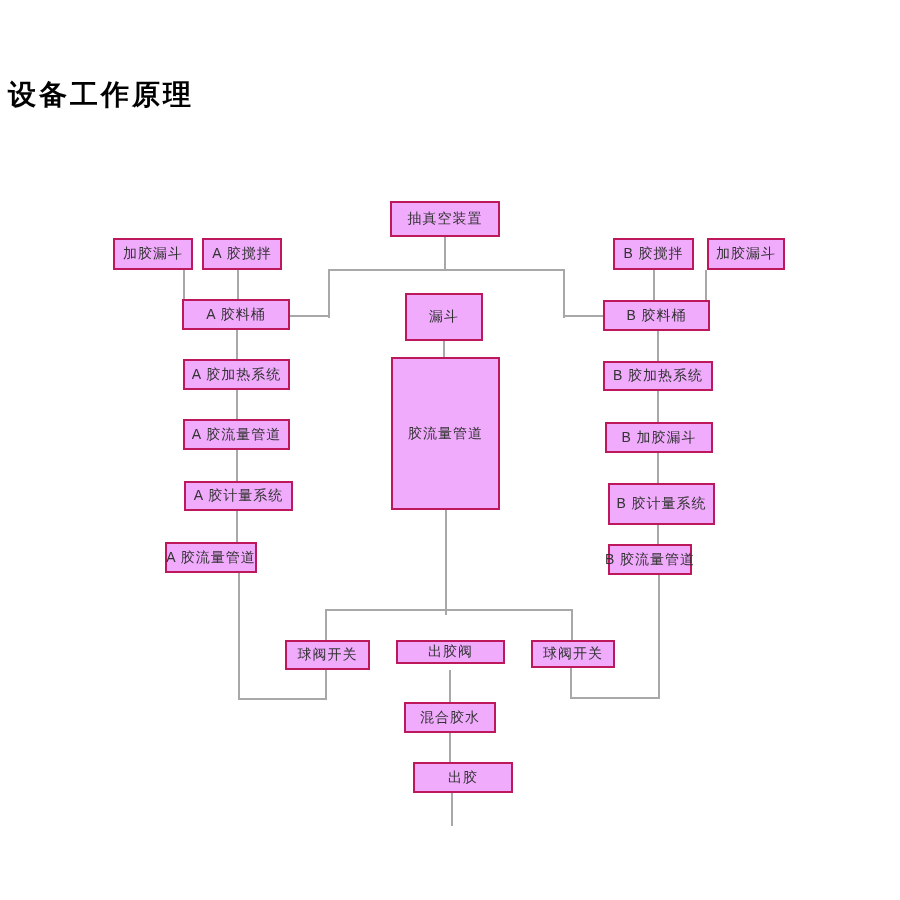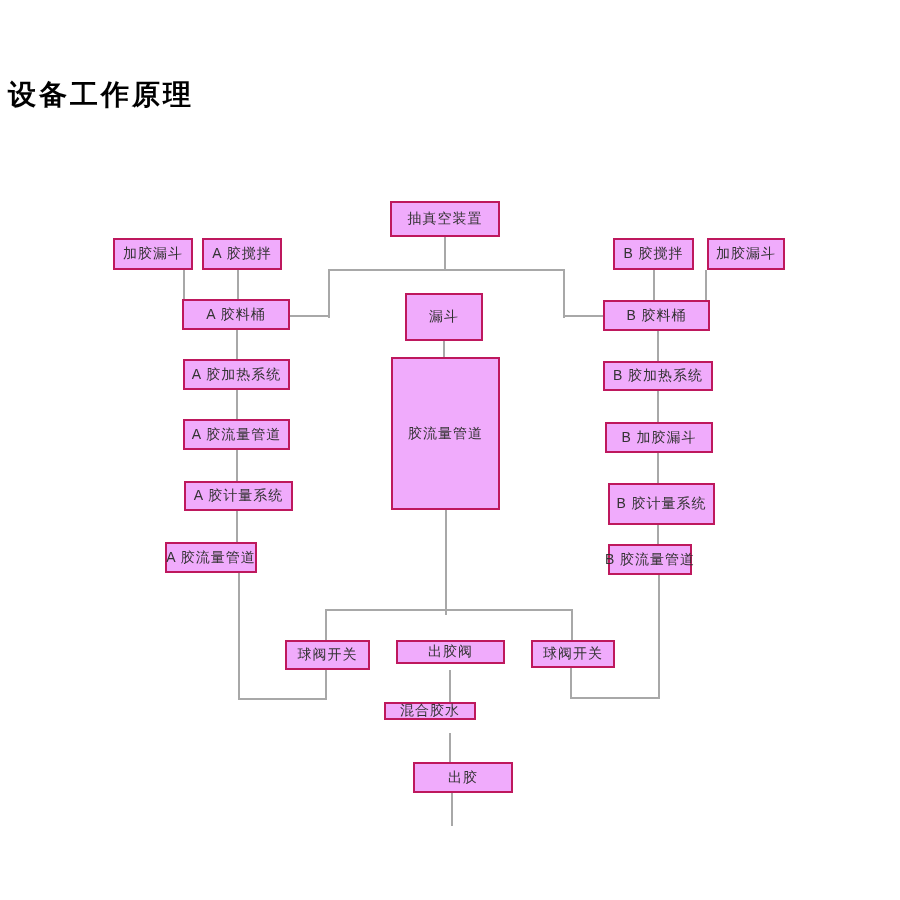--- a/index.html
+++ b/index.html
@@ -78,21 +78,21 @@
   <div class="node" style="left:184px;top:481px;width:109px;height:30px">A 胶计量系统</div>
   <div class="node" style="left:608px;top:483px;width:107px;height:42px">B 胶计量系统</div>
 
   <div class="node" style="left:165px;top:542px;width:92px;height:31px">A 胶流量管道</div>
   <div class="node" style="left:608px;top:544px;width:84px;height:31px">B 胶流量管道</div>
 
   <div class="node" style="left:285px;top:640px;width:85px;height:30px">球阀开关</div>
   <div class="node" style="left:396px;top:640px;width:109px;height:24px">出胶阀</div>
   <div class="node" style="left:531px;top:640px;width:84px;height:28px">球阀开关</div>
 
-  <div class="node" style="left:384px;top:702px;width:92px;height:18px">混合胶水</div>
+  <div class="node" style="left:404px;top:702px;width:92px;height:31px">混合胶水</div>
   <div class="node" style="left:413px;top:762px;width:100px;height:31px">出胶</div>
 
   <div class="vline" style="left:444px;top:237px;height:33px"></div>
   <div class="hline" style="left:328px;top:269px;width:237px"></div>
   <div class="vline" style="left:328px;top:269px;height:49px"></div>
   <div class="hline" style="left:290px;top:315px;width:40px"></div>
   <div class="vline" style="left:563px;top:269px;height:49px"></div>
   <div class="hline" style="left:563px;top:315px;width:40px"></div>
 
   <div class="vline" style="left:183px;top:270px;height:29px"></div>

